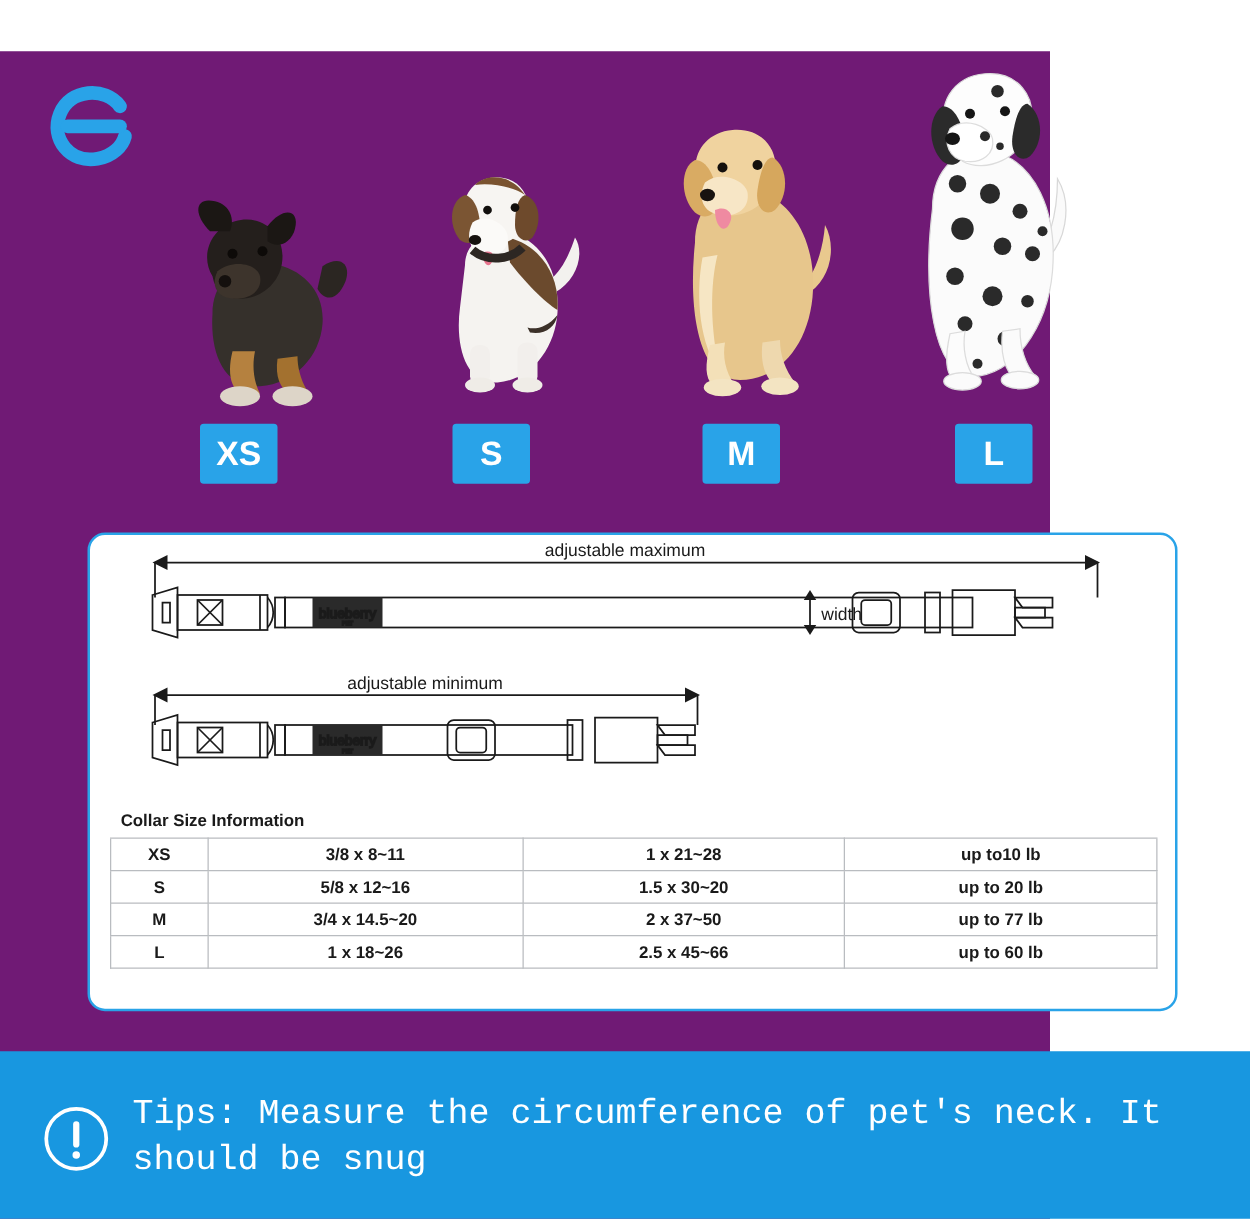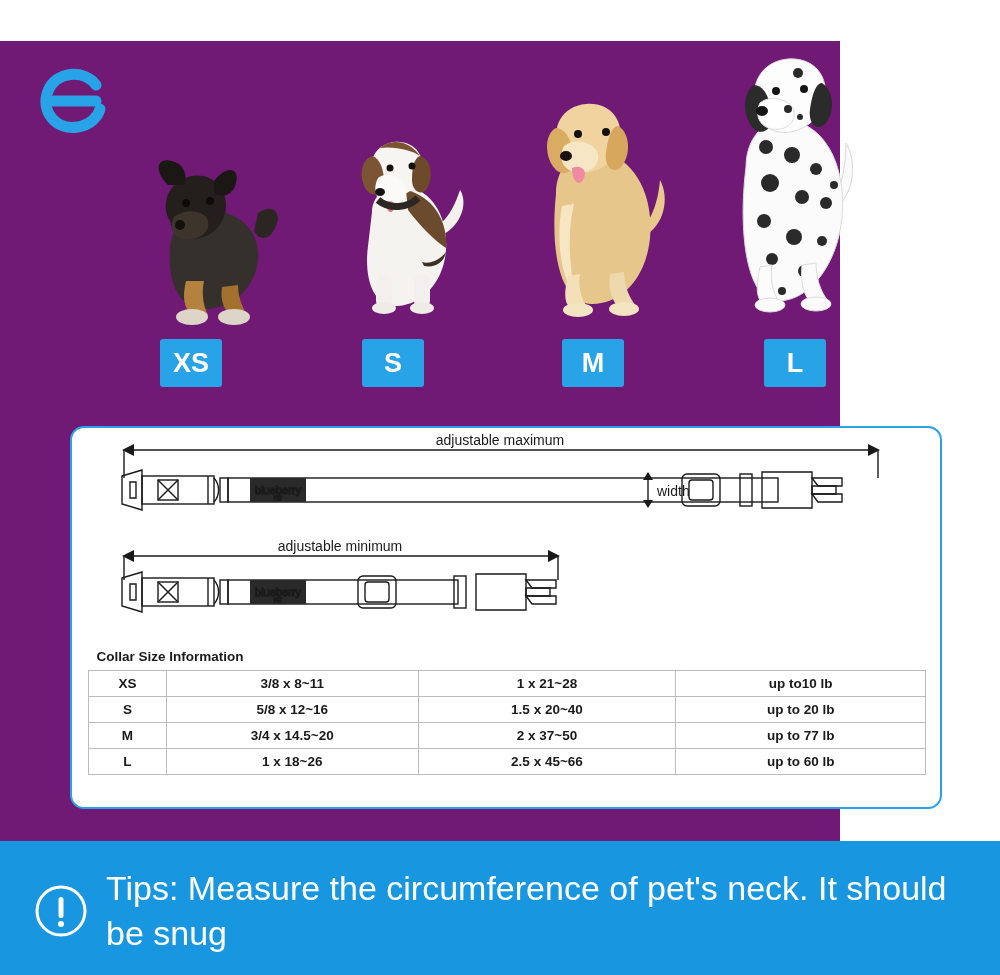--- a/index.html
+++ b/index.html
@@ -112,24 +112,24 @@
     align-items: center;
   }
   .tips-icon {
     flex: 0 0 auto;
     margin-left: 34px;
     margin-right: 18px;
     width: 54px; height: 54px;
   }
   .tips-text {
     color: #ffffff;
-    font-size: 34px;
+    font-size: 28px;
     line-height: 1.32;
     padding-right: 28px;
-    font-family: Liberation Sans, sans-serif;
+    font-family: Liberation Mono, monospace;
   }
   .tips-text span { display: block; }
   .tips-line2 { text-align: center; }
 </style>
 </head>
 <body>
 
 <div class="page">
 
   <div class="logo">
@@ -370,21 +370,21 @@
           </tr>
           <tr>
             <td>XS</td>
             <td>3/8 x 8~11</td>
             <td>1 x 21~28</td>
             <td>up to10 lb</td>
           </tr>
           <tr>
             <td>S</td>
             <td>5/8 x 12~16</td>
-            <td>1.5 x 20~40</td>
+            <td>1.5 x 30~20</td>
             <td>up to 20 lb</td>
           </tr>
           <tr>
             <td>M</td>
             <td>3/4 x 14.5~20</td>
             <td>2 x 37~50</td>
             <td>up to 77 lb</td>
           </tr>
           <tr>
             <td>L</td>

